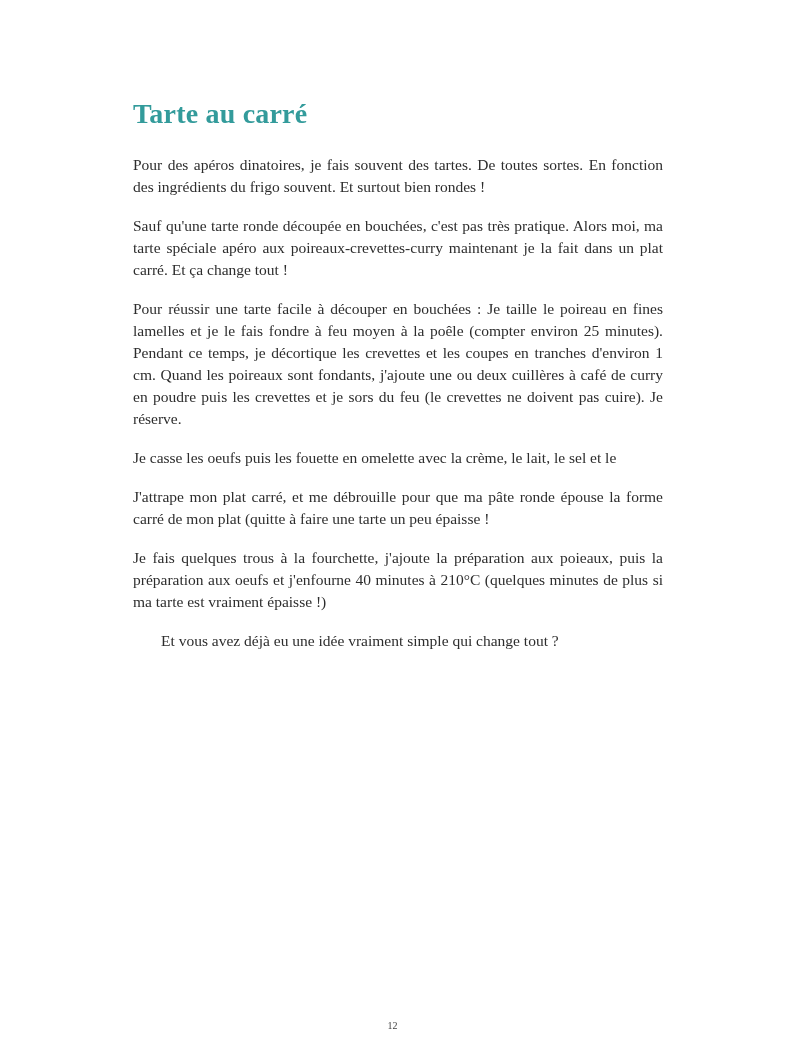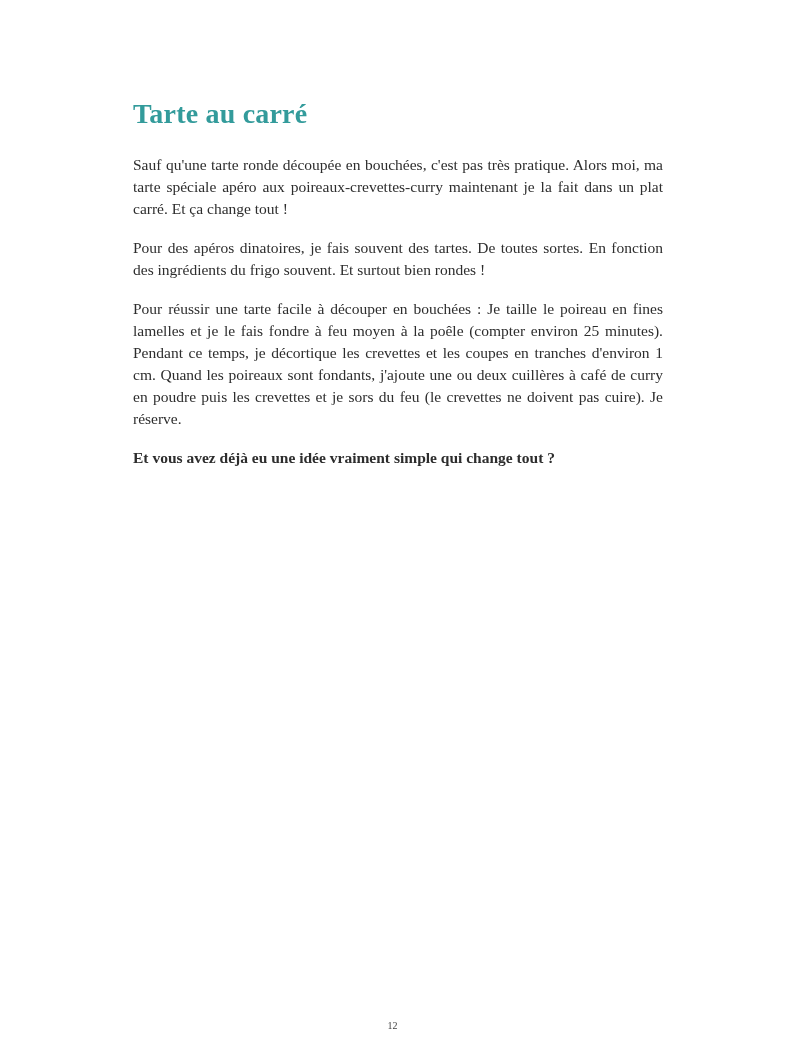--- a/index.html
+++ b/index.html
@@ -32,42 +32,46 @@
   }
   .para {
     margin: 0 0 17px 0;
     font-size: 15.5px;
     line-height: 22px;
     color: #2d2d2d;
     text-align: justify;
     text-justify: inter-word;
   }
   .para.bold {
-    font-weight: bold;
+    font-weight: normal;
     margin-top: 4px;
+    margin-left: 28px;
   }
   .page-number {
     position: absolute;
     bottom: 32px;
     left: 0;
     width: 100%;
     text-align: center;
     font-size: 10px;
     color: #444444;
     font-family: "Liberation Serif", serif;
   }
 </style>
 </head>
 <body>
 
 <div class="page">
   <div class="content">
     <h1 class="doc-title">Tarte au carré</h1>
 
+    <p class="para">Pour des apéros dinatoires, je fais souvent des tartes. De toutes sortes. En fonction des ingrédients du frigo souvent. Et surtout bien rondes !</p>
     <p class="para">Sauf qu'une tarte ronde découpée en bouchées, c'est pas très pratique. Alors moi, ma tarte spéciale apéro aux poireaux-crevettes-curry maintenant je la fait dans un plat carré. Et ça change tout !</p>
-    <p class="para">Pour des apéros dinatoires, je fais souvent des tartes. De toutes sortes. En fonction des ingrédients du frigo souvent. Et surtout bien rondes !</p>
     <p class="para">Pour réussir une tarte facile à découper en bouchées : Je taille le poireau en fines lamelles et je le fais fondre à feu moyen à la poêle (compter environ 25 minutes). Pendant ce temps, je décortique les crevettes et les coupes en tranches d'environ 1 cm. Quand les poireaux sont fondants, j'ajoute une ou deux cuillères à café de curry en poudre puis les crevettes et je sors du feu (le crevettes ne doivent pas cuire). Je réserve.</p>
+    <p class="para">Je casse les oeufs puis les fouette en omelette avec la crème, le lait, le sel et le</p>
+    <p class="para">J'attrape mon plat carré, et me débrouille pour que ma pâte ronde épouse la forme carré de mon plat (quitte à faire une tarte un peu épaisse !</p>
+    <p class="para">Je fais quelques trous à la fourchette, j'ajoute la préparation aux poieaux, puis la préparation aux oeufs et j'enfourne 40 minutes à 210°C (quelques minutes de plus si ma tarte est vraiment épaisse !)</p>
 
     <p class="para bold">Et vous avez déjà eu une idée vraiment simple qui change tout ?</p>
   </div>
 
   <div class="page-number">12</div>
 </div>
 
 </body></html>

